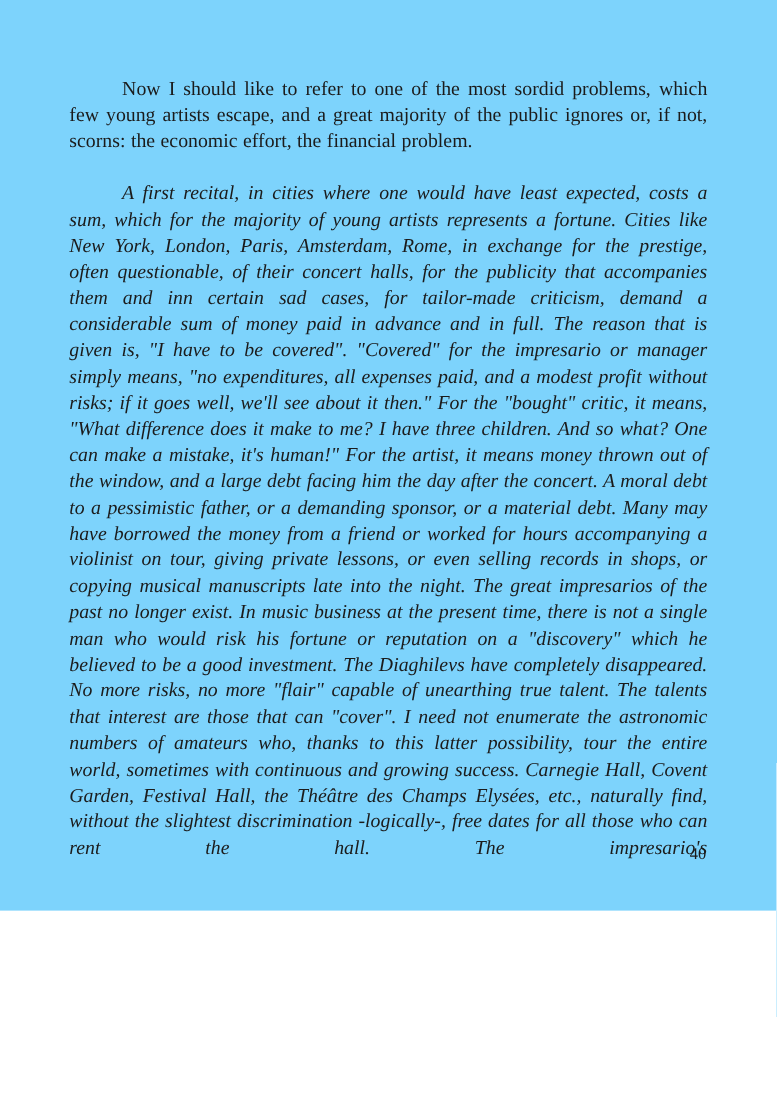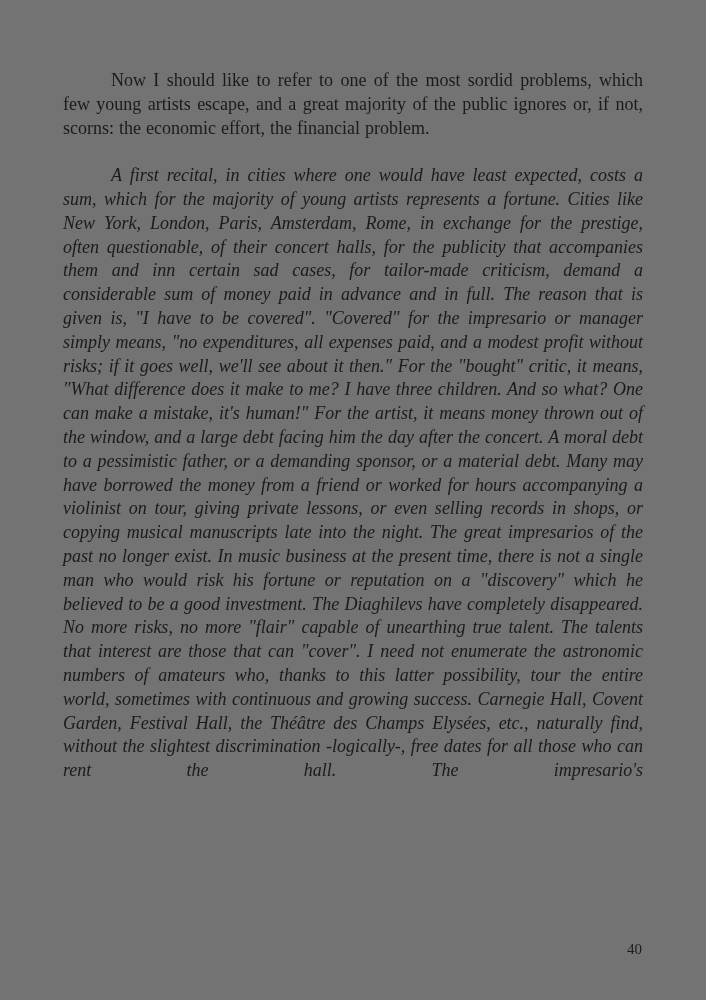--- a/index.html
+++ b/index.html
@@ -3,22 +3,22 @@
 <meta charset="utf-8">
 <style>
   html, body {
     margin: 0;
     padding: 0;
     background: #ffffff;
   }
   .page {
     position: relative;
     width: 706px;
-    height: 1000px;
-    background: #737373;
+    height: 828px;
+    background: #7dd3fc;
     font-family: "Liberation Serif", serif;
     color: #1b1b1b;
     overflow: hidden;
   }
   .content {
     position: absolute;
     left: 63px;
     top: 69px;
     width: 580px;
     font-size: 18px;

